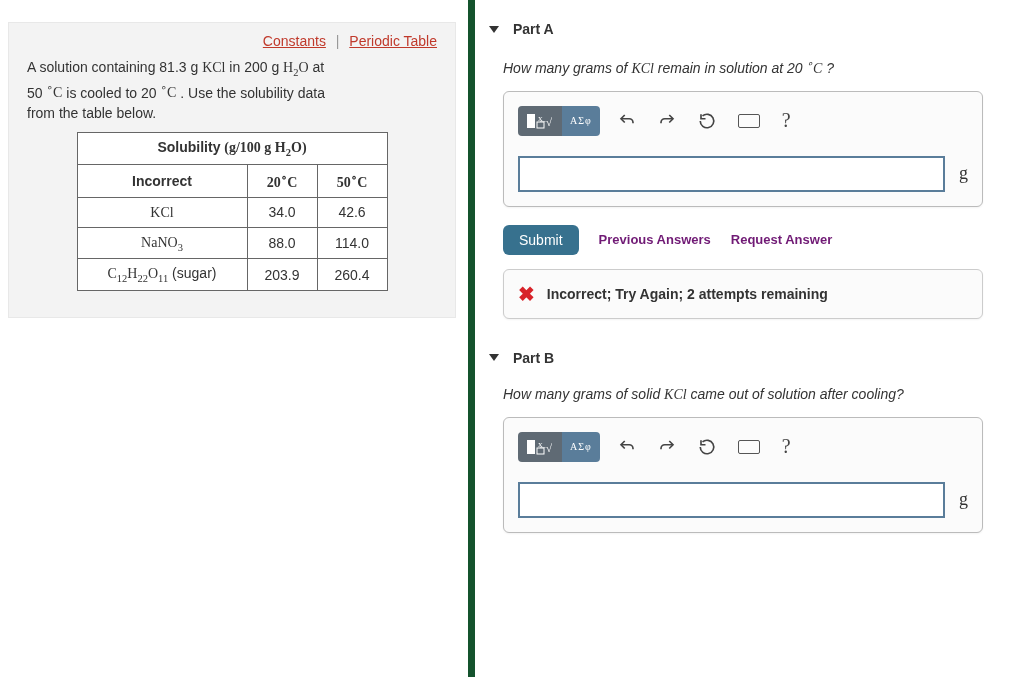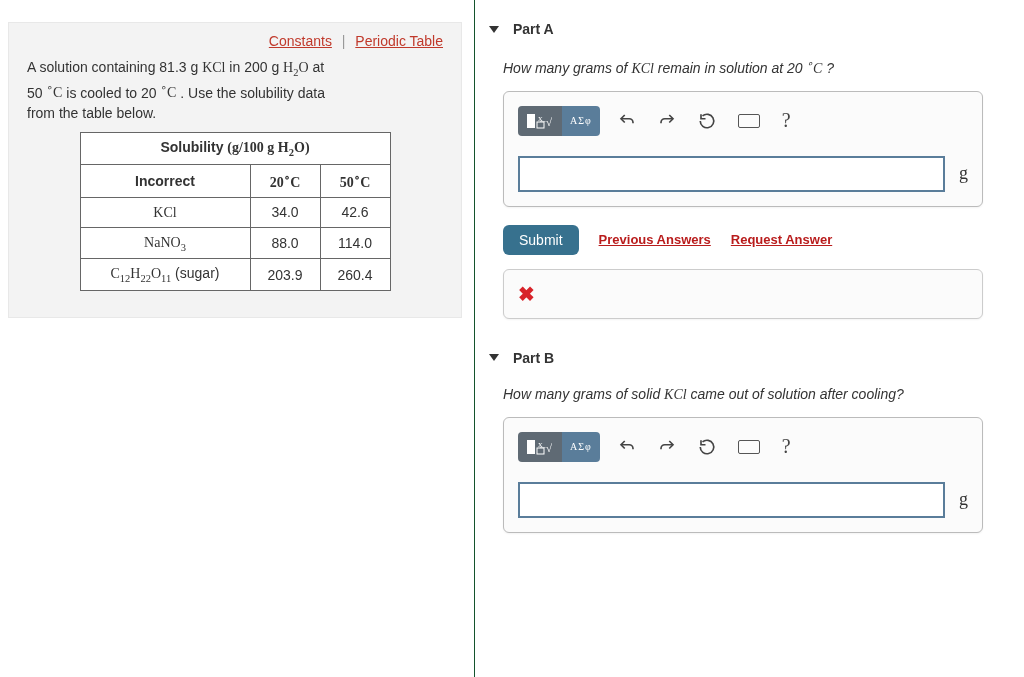--- a/index.html
+++ b/index.html
@@ -11,21 +11,21 @@
     background: #fff;
     width: 1024px;
   }
   .container {
     display: flex;
     width: 1024px;
   }
   .left-col {
     width: 475px;
     padding: 12px 12px 12px 8px;
-    border-right: 1px solid #14532d;
+    border-right: 7px solid #14532d;
     min-height: 677px;
   }
   .right-col {
     width: 549px;
     padding: 12px 0 12px 0;
   }
   .info-box {
     background: #f3f3f3;
     border: 1px solid #e8e8e8;
     padding: 10px 18px 18px 18px;
@@ -143,22 +143,21 @@
   .submit-btn {
     background: #37718e;
     color: #fff;
     border: none;
     border-radius: 6px;
     padding: 7px 16px;
     font-size: 14px;
     cursor: pointer;
   }
   .link-btn {
-    color: #b91c1c;
-    text-decoration: underline;
+    color: #701a75;
     font-weight: bold;
     cursor: pointer;
     font-size: 13px;
   }
   .feedback-box {
     border: 1px solid #ccc;
     border-radius: 6px;
     background: #fbfbfb;
     padding: 12px 14px;
     margin: 0 0 22px 28px;
@@ -279,20 +278,21 @@
         <span class="unit">g</span>
       </div>
     </div>
     <div class="submit-row">
       <button class="submit-btn">Submit</button>
       <span class="link-btn">Previous Answers</span>
       <span class="link-btn">Request Answer</span>
     </div>
     <div class="feedback-box">
       <span class="x-mark">✖</span>
+      <b>Incorrect; Try Again; 2 attempts remaining</b>
     </div>
 
     <div class="part-header">
       <span class="caret"></span>
       <span>Part B</span>
     </div>
     <div class="question-text">
       <span>How many grams of solid </span><span class="formula">KCl</span><span> came out of solution after cooling?</span>
     </div>
     <div class="answer-box">

